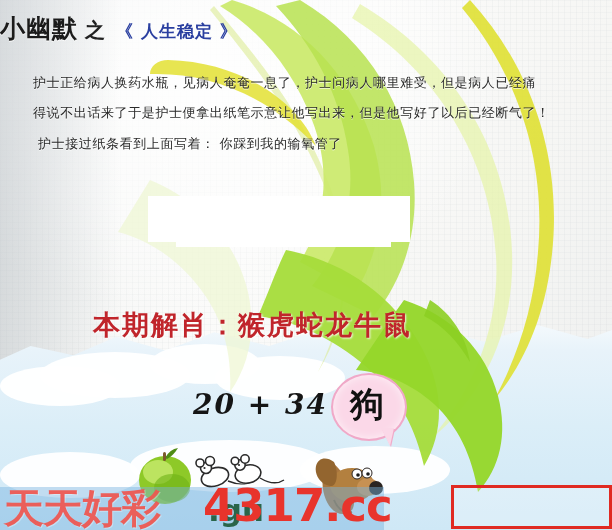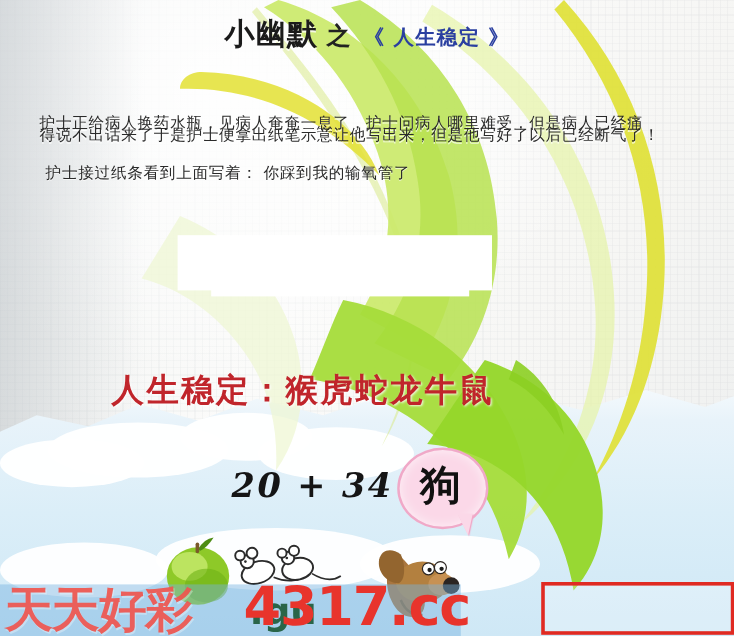--- a/index.html
+++ b/index.html
@@ -51,41 +51,41 @@
     filter:blur(.6px);
   }
   .erase-band2{
     position:absolute;left:176px;top:225px;width:215px;height:22px;
     background:#ffffff;
   }
 
   
   .title-row{
     position:absolute;left:0;top:12px;width:612px;
-    text-align:center;white-space:nowrap;
+    text-align:left;white-space:nowrap;
   }
   .t-main{
     font-family:"DejaVu Sans","Liberation Sans",sans-serif;
     font-size:25px;font-weight:bold;color:#1b1b1b;letter-spacing:1px;
     text-shadow:0 1px 0 rgba(255,255,255,.8);
   }
   .t-zhi{
     font-size:20px;font-weight:bold;color:#222;margin-left:7px;
   }
   .t-sub{
     font-size:17px;font-weight:bold;color:#2a3fa0;margin-left:11px;letter-spacing:1px;
   }
 
   .body-line{
     position:absolute;
     font-family:"DejaVu Sans","Liberation Sans",sans-serif;
     font-size:13px;color:#2a2a2a;white-space:nowrap;letter-spacing:.6px;
     text-shadow:0 1px 0 rgba(255,255,255,.7);
   }
-  #line1{left:33px;top:74px;margin-top:20px;}
+  #line1{left:33px;top:74px;}
   #line2{left:33px;top:104px;}
   #line3{left:38px;top:135px;}
 
   .answer-line{
     position:absolute;left:93px;top:307px;white-space:nowrap;
     font-family:"DejaVu Sans","Liberation Sans",sans-serif;
     font-size:27px;font-weight:bold;color:#c0252b;letter-spacing:2px;
     text-shadow:1px 1px 2px rgba(255,255,255,.85);
   }
 
@@ -208,21 +208,21 @@
   <div class="erase-band2"></div>
 
   <div class="title-row">
     <span class="t-main">小幽默</span><span class="t-zhi">之</span><span class="t-sub">《 人生稳定 》</span>
   </div>
 
   <div class="body-line" id="line1">护士正给病人换药水瓶，见病人奄奄一息了，护士问病人哪里难受，但是病人已经痛</div>
   <div class="body-line" id="line3">护士接过纸条看到上面写着： 你踩到我的输氧管了</div>
   <div class="body-line" id="line2">得说不出话来了于是护士便拿出纸笔示意让他写出来，但是他写好了以后已经断气了！</div>
 
-  <div class="answer-line">人生稳定：猴虎蛇龙牛鼠</div>
+  <div class="answer-line">本期解肖：猴虎蛇龙牛鼠</div>
 
   <div class="equation">20 + 34 =</div>
   <div class="bubble"></div>
   <div class="bubble-tail"></div>
   <div class="bubble-char">狗</div>
 
   <svg class="leafsvg" viewBox="0 0 612 530" preserveAspectRatio="none">
 
     <g>
       <ellipse cx="165" cy="480" rx="26" ry="24" fill="#8ec928"></ellipse>

